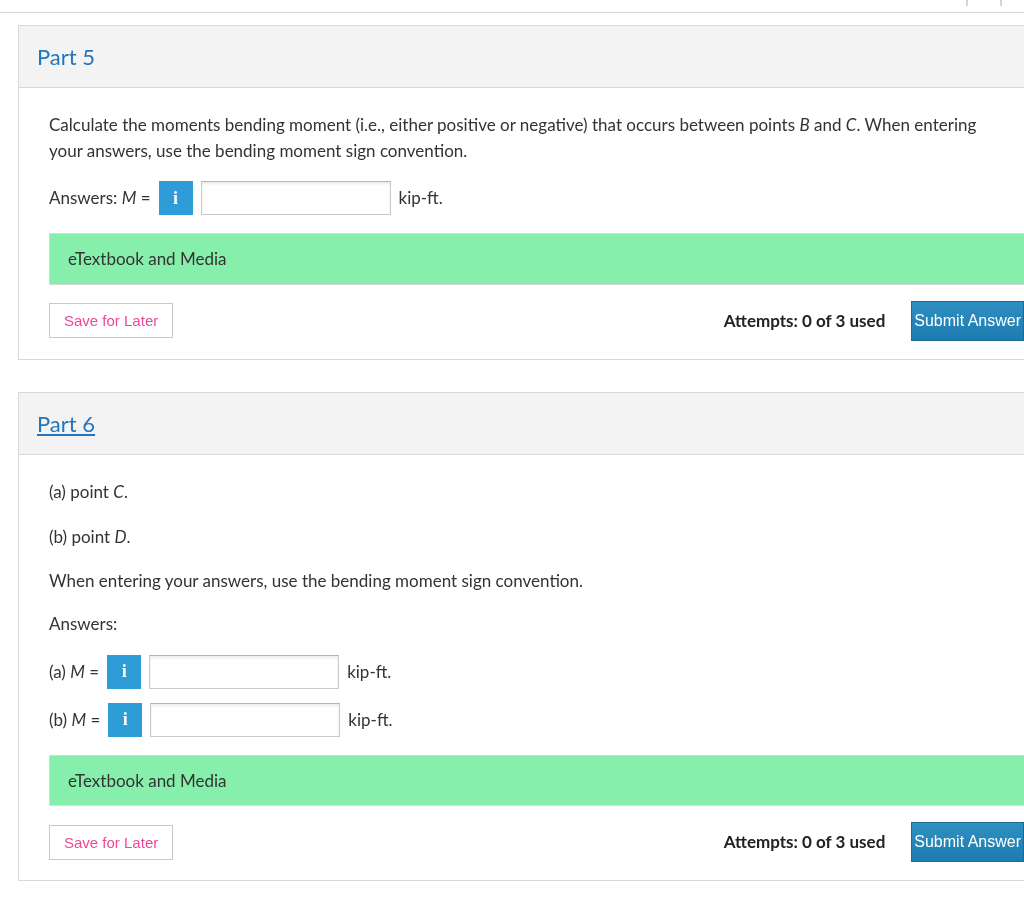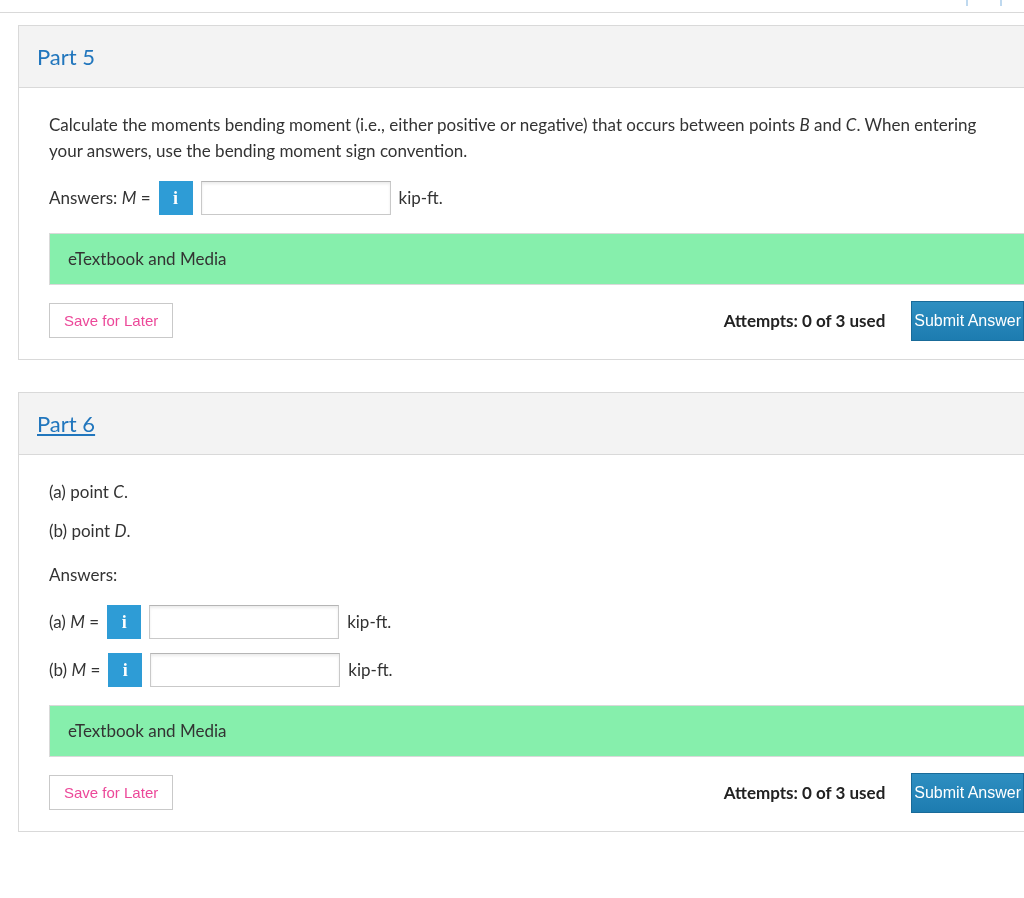--- a/index.html
+++ b/index.html
@@ -161,26 +161,27 @@
       </div>
     </div>
   </div>
 </div>
 
 <div class="part">
   <div class="part-header">
     <div class="part-title underline">Part 6</div>
   </div>
   <div class="part-body">
-    <p class="instruction" style="margin-bottom:14px">
+    <p class="instruction" style="margin-bottom:20px">
       <span>(a) point </span><span class="italic">C</span><span>.</span>
     </p>
     <p class="instruction">
       <span>(b) point </span><span class="italic">D</span><span>.</span>
     </p>
+    <p class="instruction">When entering your answers, use the bending moment sign convention.</p>
     <p class="instruction">Answers:</p>
 
     <div class="answer-row">
       <span class="answer-label">
         <span>(a) </span><span class="italic">M</span><span> = </span>
       </span>
       <div class="info-btn">i</div>
       <input class="num-input" type="text" style="">
       <span>kip-ft.</span>
     </div>

